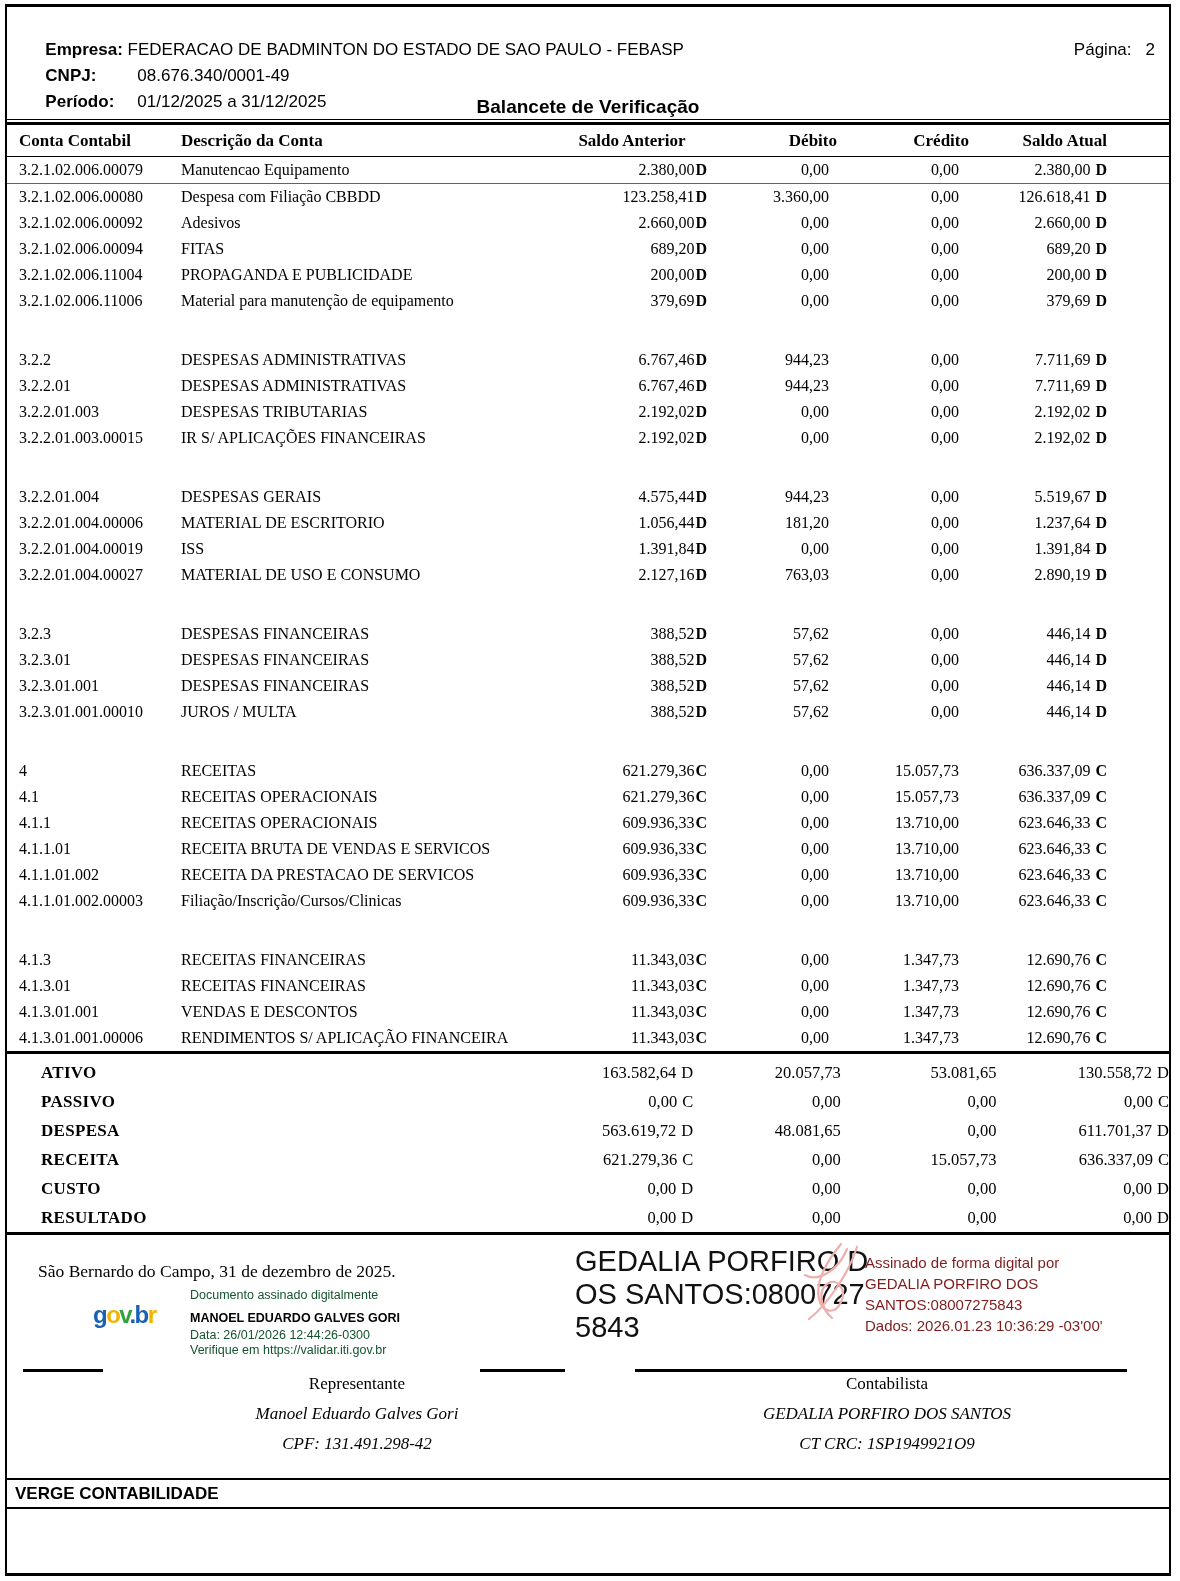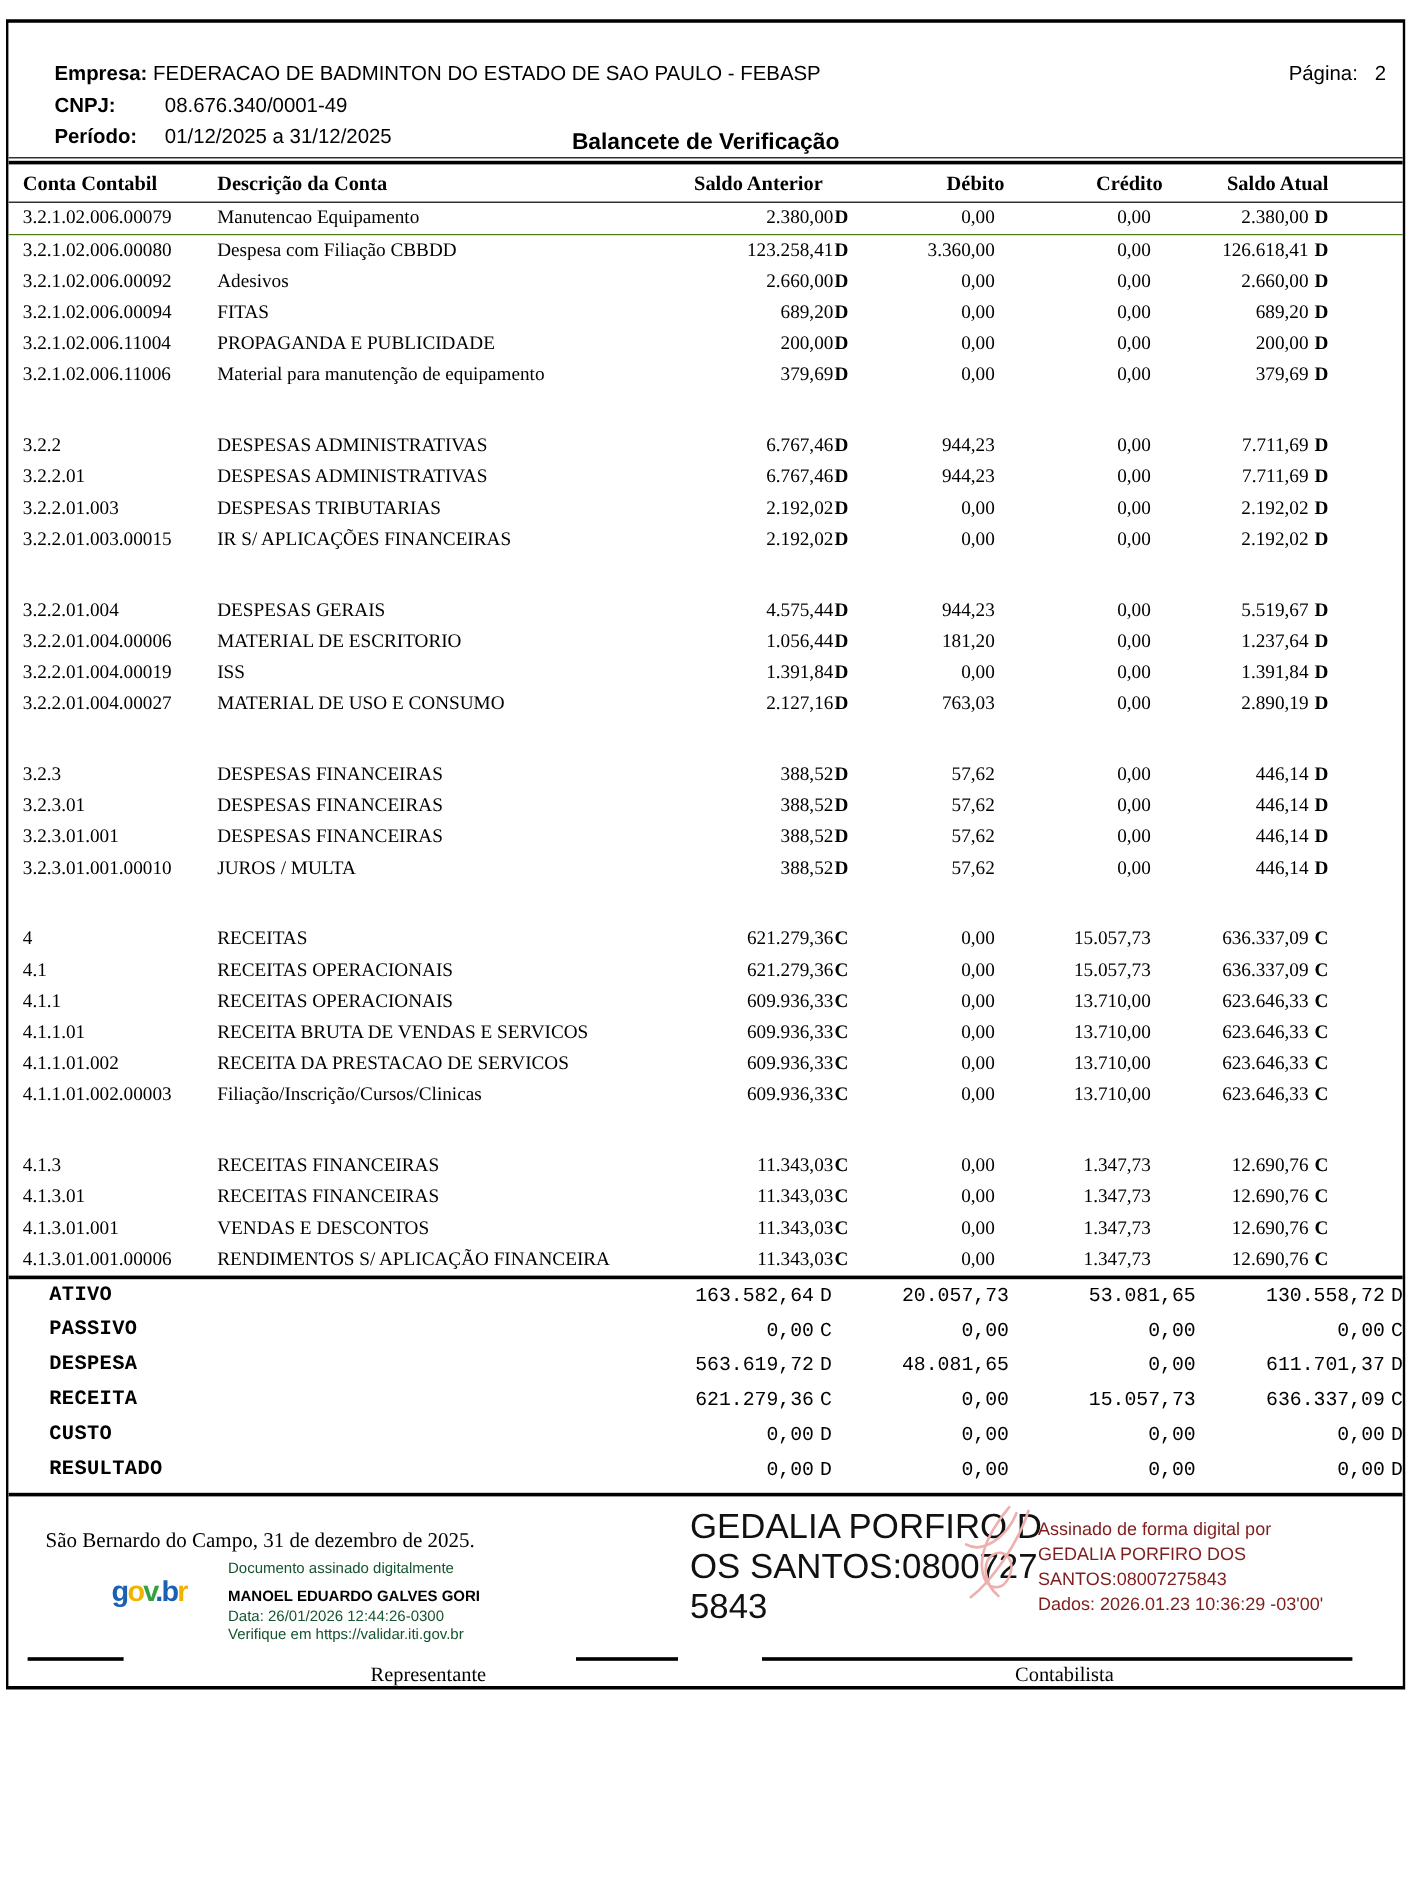--- a/index.html
+++ b/index.html
@@ -1,17 +1,17 @@
 <!DOCTYPE html>
 <html><head>
 <meta charset="utf-8">
 <style>
   html,body{margin:0;padding:0;background:#fff;}
   body{width:1180px;height:1581px;position:relative;font-family:"Liberation Sans",sans-serif;color:#000;}
-  .page-border{position:absolute;left:5px;top:16px;width:1166px;height:1392px;box-sizing:border-box;
+  .page-border{position:absolute;left:5px;top:4px;width:1166px;height:1572px;box-sizing:border-box;
     border:2px solid #000;border-top-width:3px;border-bottom-width:3px;background:#fff;overflow:hidden;}
 
   
   .doc-header{padding:4px 10px 0 10px;}
   .hrow{height:26px;line-height:26px;font-size:17px;position:relative;white-space:pre;}
   .hlabel{font-weight:bold;}
   .hlabel.w{display:inline-block;width:92px;}
   .pagina{position:absolute;right:4px;top:0;}
   .pagina .plabel{font-weight:bold;font-weight:normal;}
   .pagina .pval{margin-left:14px;}
@@ -36,21 +36,21 @@
   .trow{display:flex;align-items:center;height:26px;font-family:"Liberation Serif",serif;font-size:16px;padding-left:12px;}
   .trow.underline{border-bottom:1px solid #4d7c0f;}
   .row-gap{height:33px;}
   .dc{font-weight:bold;}
   .dc.tight{margin-left:1px;}
   .dc.gap{margin-left:5px;}
   .dcn{margin-left:5px;}
 
   .summary-rule{height:3px;background:#000;}
   .summary{padding-top:4px;}
-  .srow{display:flex;height:29px;font-family:Liberation Mono, monospace;font-size:16.5px;padding-left:12px;gap:34px;}
+  .srow{display:flex;align-items:center;height:29px;font-family:Liberation Serif, serif;font-size:16.5px;padding-left:12px;gap:34px;}
   .s-label{width:534px;font-weight:bold;font-size:17px;padding-left:22px;box-sizing:border-box;letter-spacing:0.3px;}
 
   .superavit{display:flex;justify-content:space-between;align-items:center;height:38px;
     font-family:"Liberation Serif",serif;padding:0 70px 0 32px;}
   .superavit .sup-label{font-weight:bold;font-size:17px;}
   .superavit .sup-value{font-size:16.5px;}
 
   
   .sig-area{position:relative;height:243px;}
   .date-line{position:absolute;left:31px;top:26px;font-family:"Liberation Serif",serif;font-size:17.5px;}

